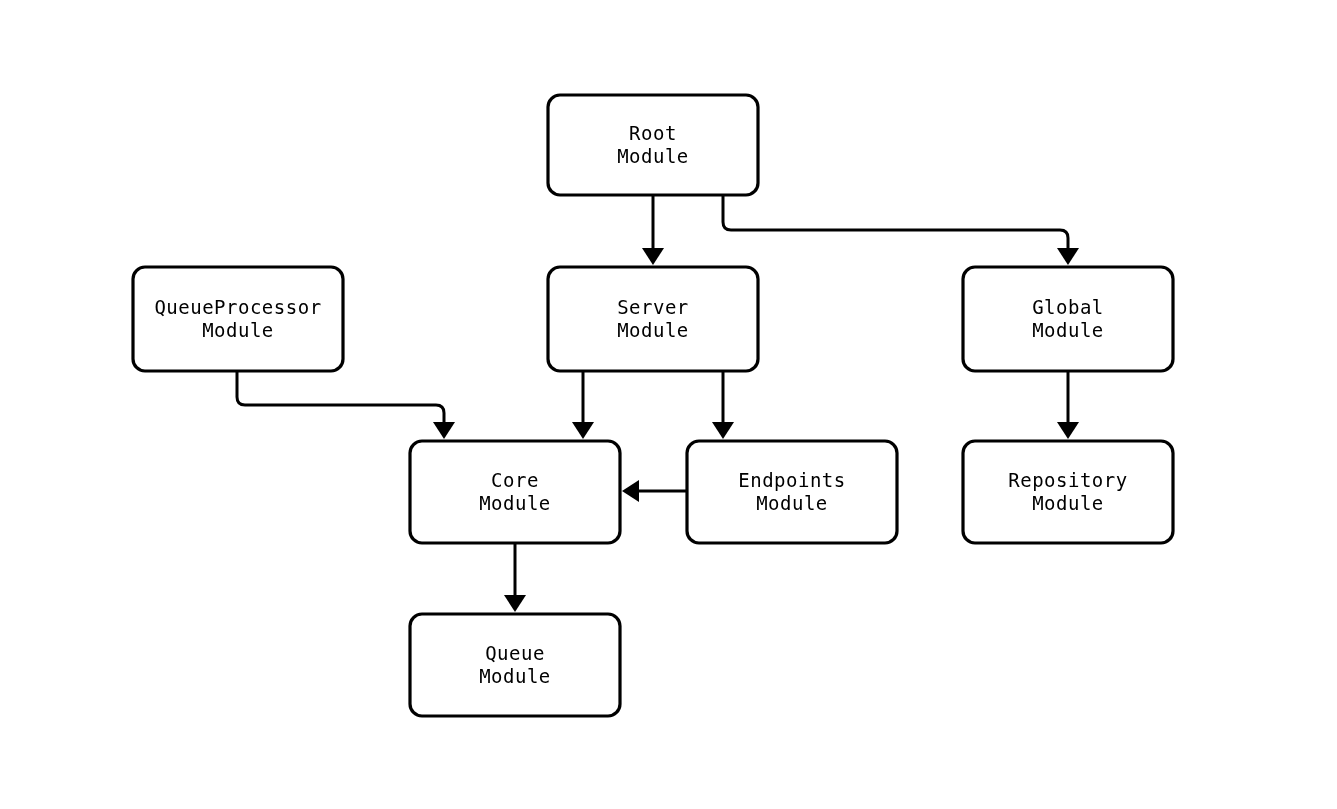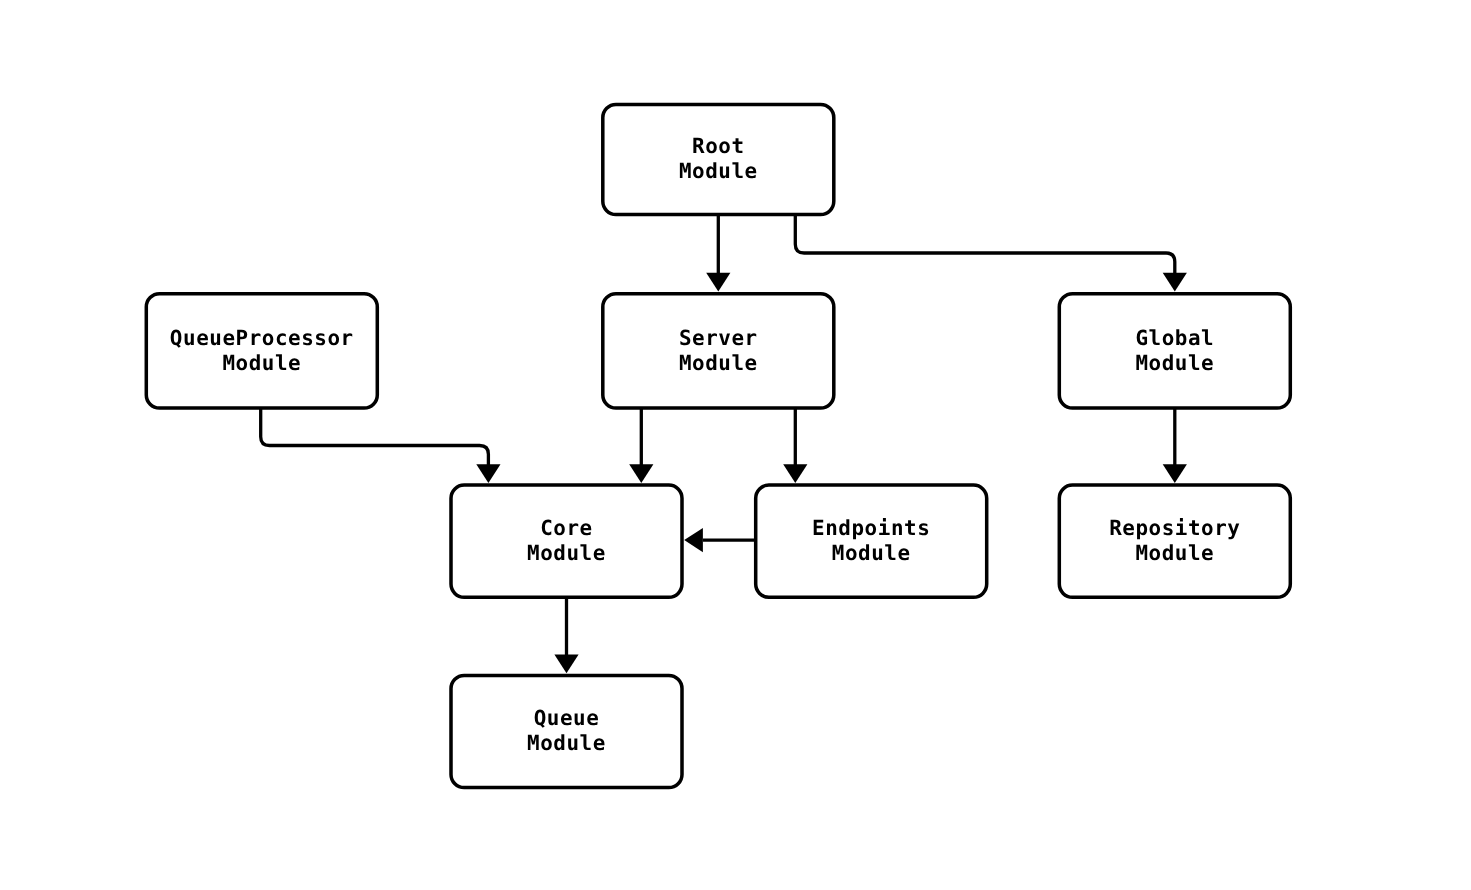--- a/index.html
+++ b/index.html
@@ -12,21 +12,20 @@
     width: 1337px;
     height: 809px;
     overflow: hidden;
     font-family: "DejaVu Sans Mono", "Liberation Mono", monospace;
   }
   #diagram-root {
     position: relative;
     width: 1337px;
     height: 809px;
     background: #ffffff;
-    font-weight: bold;
   }
   svg#diagram-canvas {
     display: block;
     width: 1337px;
     height: 809px;
   }
   .node-box {
     fill: #ffffff;
     stroke: #000000;
     stroke-width: 3.2;

